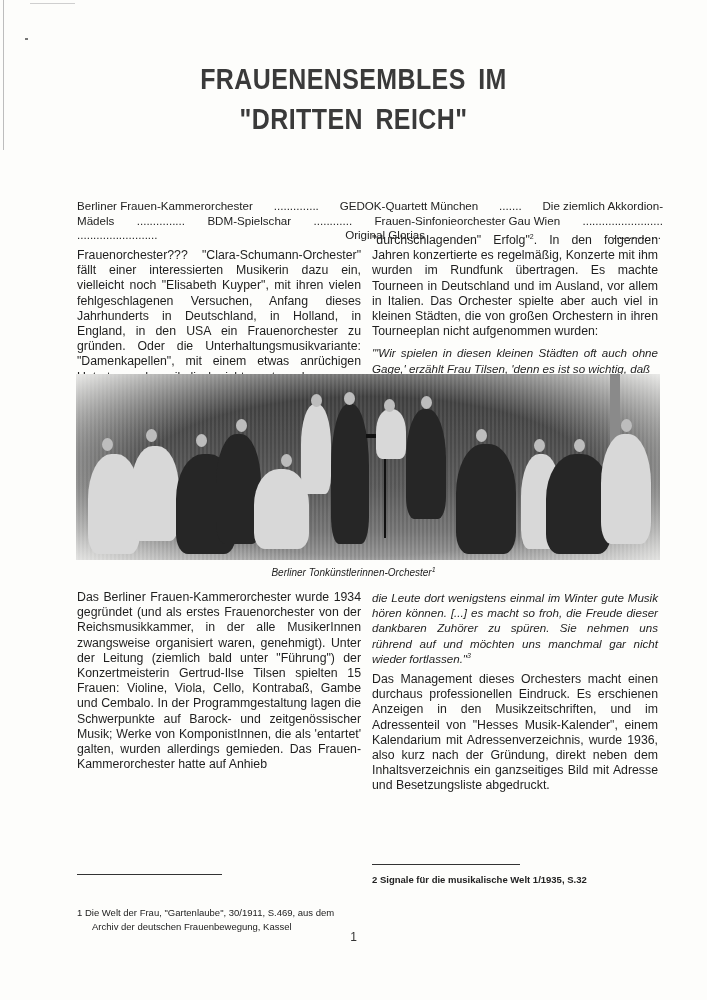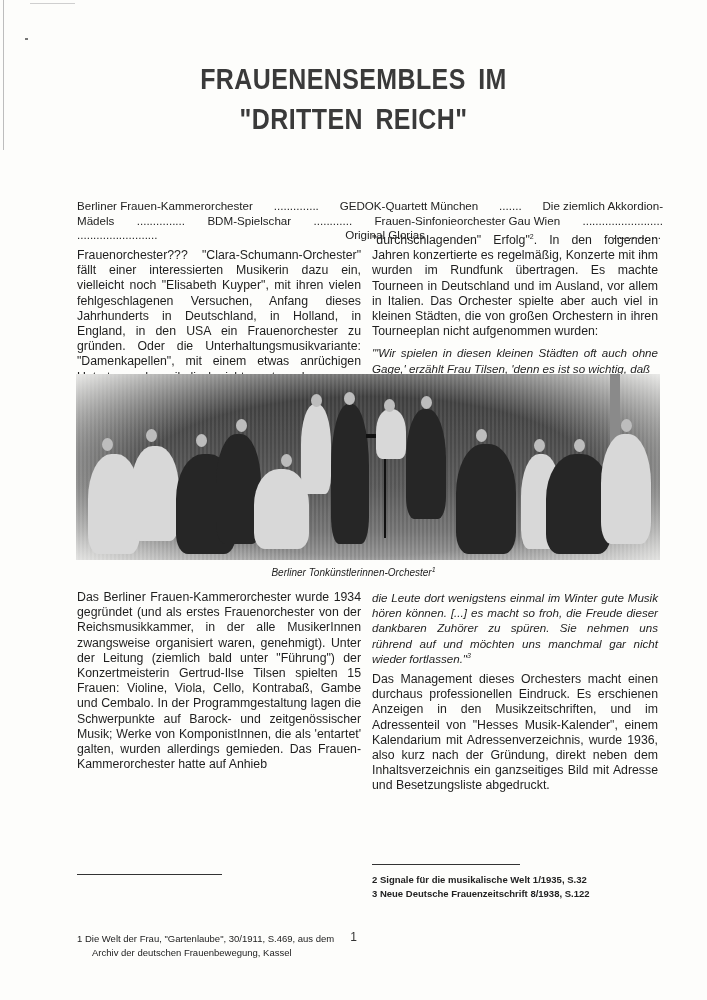--- a/index.html
+++ b/index.html
@@ -55,21 +55,21 @@
 
   .caption {
     position: absolute; left: 0; width: 707px; top: 567px; text-align: center;
     font-size: 10px; font-style: italic; color: #222;
   }
 
   .fn-rule { position: absolute; height: 1px; background: #333; }
   .fn-rule.left { left: 77px; top: 874px; width: 145px; }
   .fn-rule.right { left: 372px; top: 864px; width: 148px; }
   .footnotes { position: absolute; font-size: 9.5px; line-height: 13.5px; color: #222; }
-  .footnotes.left { left: 77px; top: 932px; width: 290px; }
+  .footnotes.left { left: 77px; top: 906px; width: 290px; }
   .footnotes.right { left: 372px; top: 873px; width: 290px; font-weight: bold; }
   .fn-cont { padding-left: 15px; }
 
   .page-number { position: absolute; left: 0; width: 707px; top: 930px; text-align: center; font-size: 12px; color: #333; }
 </style>
 </head>
 <body>
 
 <div class="scan-edge"></div>
 <div class="scan-dash1"></div>
@@ -155,16 +155,15 @@
 
 <div class="fn-rule left"></div>
 <div class="fn-rule right"></div>
 
 <div class="footnotes left">
   <div>1 Die Welt der Frau, "Gartenlaube", 30/1911, S.469, aus dem</div>
   <div class="fn-cont">Archiv der deutschen Frauenbewegung, Kassel</div>
 </div>
 <div class="footnotes right">
   <div>2 Signale für die musikalische Welt 1/1935, S.32</div>
-  <div>3 Neue Deutsche Frauenzeitschrift 8/1938, S.122</div>
 </div>
 
 <div class="page-number">1</div>
 
 </body></html>

